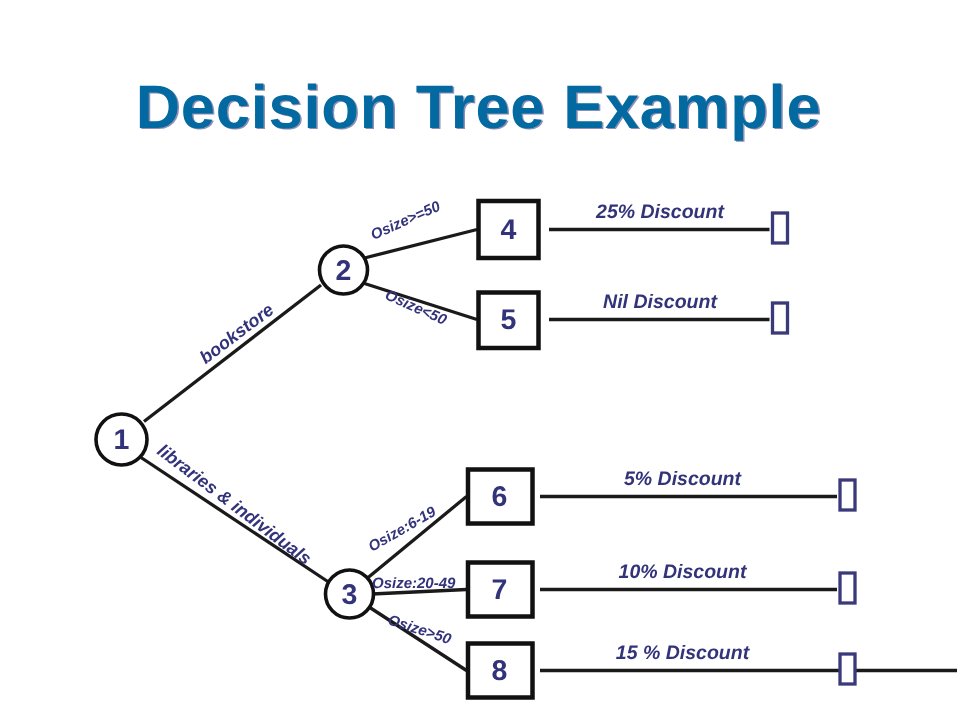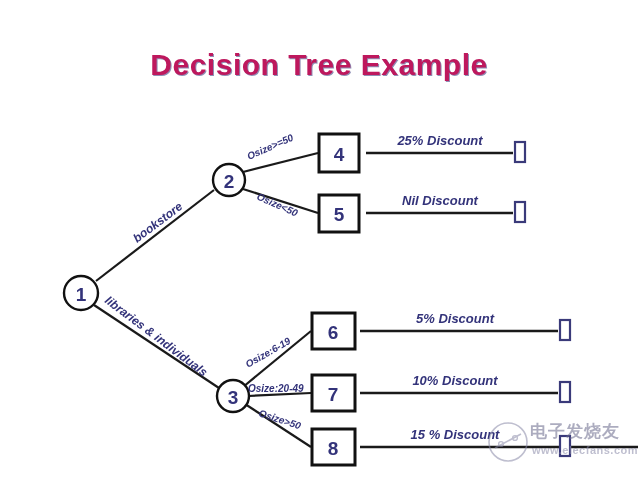--- a/index.html
+++ b/index.html
@@ -15,23 +15,23 @@
     overflow: hidden;
     font-family: "Liberation Sans", sans-serif;
   }
   #title {
     position: absolute;
     left: 0;
     top: 48px;
     width: 638px;
     text-align: center;
     font-family: "Liberation Sans", sans-serif;
-    font-size: 30px;
-    font-weight: bold;
-    color: #be185d;
+    font-size: 41px;
+    font-weight: bold;
+    color: #0369a1;
     letter-spacing: 0.5px;
     text-shadow: 1px 1px 0 #8f8fb5;
     white-space: nowrap;
   }
   #svg-layer {
     position: absolute;
     left: 0;
     top: 0;
     width: 638px;
     height: 479px;
@@ -210,24 +210,14 @@
     <text class="branch-label" x="258" y="416" transform="rotate(18 258 416)">Osize&gt;50</text>
 
     <text class="outcome-label" x="440" y="145">25% Discount</text>
     <text class="outcome-label" x="440" y="205">Nil Discount</text>
     <text class="outcome-label" x="455" y="323">5% Discount</text>
     <text class="outcome-label" x="455" y="385">10% Discount</text>
     <text class="outcome-label" x="455" y="439">15 % Discount</text>
 
   </svg>
 
-  <div id="watermark">
-    <svg id="wm-logo" viewBox="0 0 44 44" xmlns="http://www.w3.org/2000/svg">
-      <circle cx="22" cy="22" r="19" fill="none" stroke="#8a8aa8" stroke-width="1.6"></circle>
-      <line x1="9" y1="28" x2="35" y2="14" stroke="#8a8aa8" stroke-width="1.6"></line>
-      <circle cx="15" cy="24" r="2.4" fill="none" stroke="#8a8aa8" stroke-width="1.4"></circle>
-      <circle cx="29" cy="18" r="2.4" fill="none" stroke="#8a8aa8" stroke-width="1.4"></circle>
-    </svg>
-    <div id="wm-cn">电子发烧友</div>
-    <div id="wm-url">www.elecfans.com</div>
-  </div>
 
 </div>
 
 </body></html>

